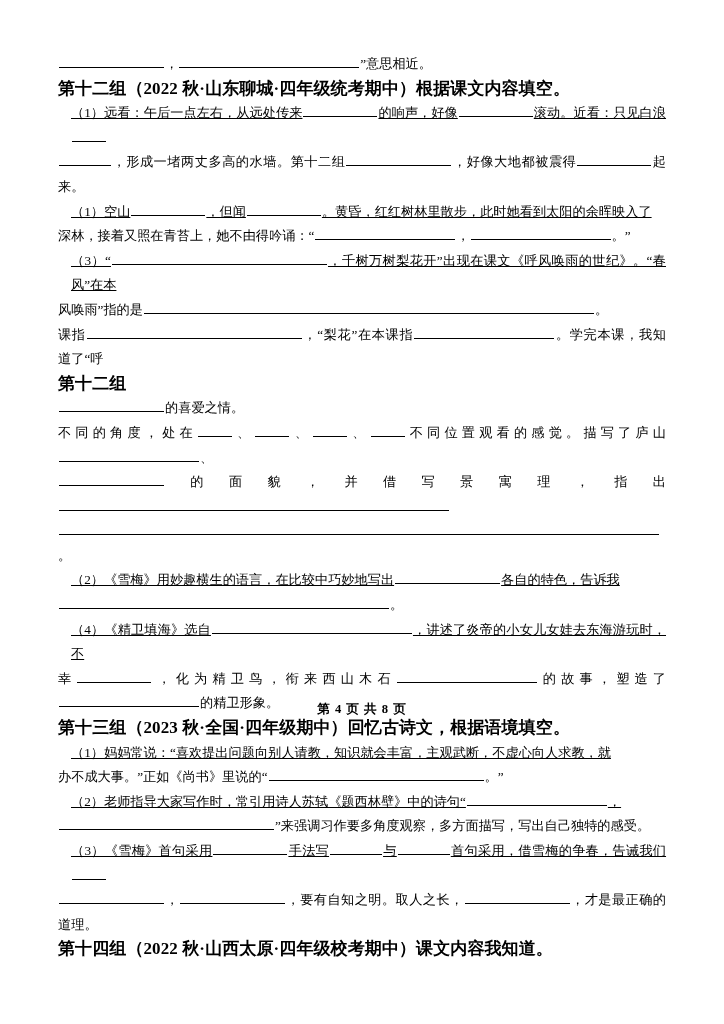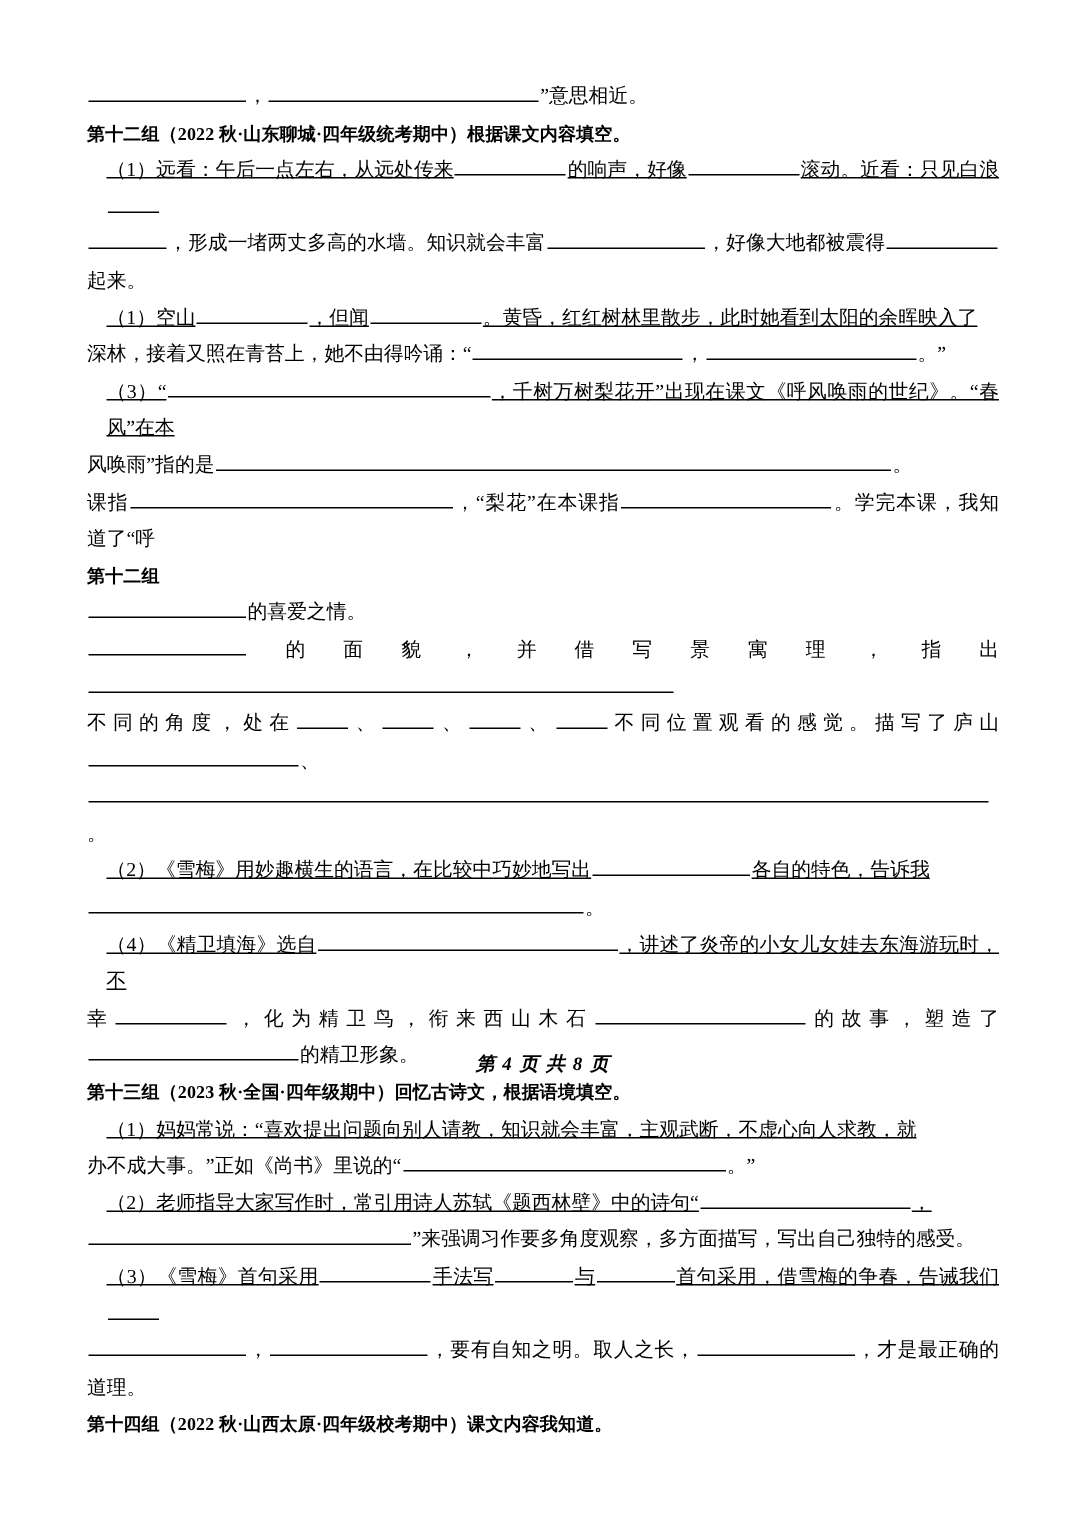--- a/index.html
+++ b/index.html
@@ -22,21 +22,21 @@
     padding: 52px 58px 0 58px;
   }
   .content {
     font-size: 13.2px;
     line-height: 24.6px;
     text-align: justify;
   }
   .group-head {
     font-weight: bold;
     margin-top: 2px;
-    font-size: 12px;
+    font-size: 17px;
     letter-spacing: 0.1px;
   }
   .group-head .title {
     font-weight: bold;
   }
   .para {
     margin: 0;
     text-indent: 0;
   }
   .indent {
@@ -65,50 +65,49 @@
   .footer {
     position: absolute;
     left: 0;
     right: 0;
     bottom: 26px;
     text-align: center;
     font-size: 12.6px;
     font-weight: bold;
     letter-spacing: 1px;
     font-family: "Liberation Serif", "DejaVu Serif", serif;
-    font-style: italic;
   }
 </style>
 </head>
 <body>
 
 <div class="page">
   <div class="content" id="content-root">
       <p class="para"><span class="blank b-l"></span><span>，</span><span class="blank b-xxl"></span><span>”意思相近。</span></p>
       <p class="para group-head"><span class="title">第十二组</span><span>（2022 秋·山东聊城·四年级统考期中）根据课文内容填空。</span></p>
       <div>
         <p class="para indent"><span>（1）远看：午后一点左右，从远处传来</span><span class="blank b-m"></span><span>的响声，好像</span><span class="blank b-m"></span><span>滚动。近看：只见白浪</span><span class="blank b-xs"></span></p>
-        <p class="para"><span class="blank b-s"></span><span>，形成一堵两丈多高的水墙。知识就会丰富</span><span class="blank b-l"></span><span>，好像大地都被震得</span><span class="blank b-m"></span><span>起来。</span></p>
+        <p class="para"><span class="blank b-s"></span><span>，形成一堵两丈多高的水墙。第十二组</span><span class="blank b-l"></span><span>，好像大地都被震得</span><span class="blank b-m"></span><span>起来。</span></p>
       </div>
       <div>
         <p class="para indent"><span>（1）空山</span><span class="blank b-m"></span><span>，但闻</span><span class="blank b-m"></span><span>。黄昏，红红树林里散步，此时她看到太阳的余晖映入了</span></p>
         <p class="para"><span>深林，接着又照在青苔上，她不由得吟诵：“</span><span class="blank b-xl"></span><span>，</span><span class="blank b-xl"></span><span>。”</span></p>
       </div>
       <div>
         <p class="para indent"><span>（3）“</span><span class="blank b-g12"></span><span>，千树万树梨花开”出现在课文《呼风唤雨的世纪》。“春风”在本</span></p>
         <p class="para"><span>风唤雨”指的是</span><span class="blank b-g15"></span><span>。</span></p>
         <p class="para"><span>课指</span><span class="blank b-g12"></span><span>，“梨花”在本课指</span><span class="blank b-xl"></span><span>。学完本课，我知道了“呼</span></p>
       </div>
       <p class="para group-head"><span class="title">第十二组</span><span></span></p>
       <div>
         <p class="para"><span class="blank b-l"></span><span>的喜爱之情。</span></p>
       </div>
       <div>
+        <p class="para"><span>不同的角度，处在</span><span class="blank b-xs"></span><span>、</span><span class="blank b-xs"></span><span>、</span><span class="blank b-xs"></span><span>、</span><span class="blank b-xs"></span><span>不同位置观看的感觉。描写了庐山</span><span class="blank b-xl"></span><span>、</span></p>
         <p class="para"><span class="blank b-l"></span><span>的面貌，并借写景寓理，指出</span><span class="blank b-g14"></span></p>
-        <p class="para"><span>不同的角度，处在</span><span class="blank b-xs"></span><span>、</span><span class="blank b-xs"></span><span>、</span><span class="blank b-xs"></span><span>、</span><span class="blank b-xs"></span><span>不同位置观看的感觉。描写了庐山</span><span class="blank b-xl"></span><span>、</span></p>
         <p class="para"><span class="blank b-g16"></span><span>。</span></p>
       </div>
       <div>
         <p class="para indent"><span>（2）《雪梅》用妙趣横生的语言，在比较中巧妙地写出</span><span class="blank b-l"></span><span>各自的特色，告诉我</span></p>
         <p class="para"><span class="blank b-g13"></span><span>。</span></p>
       </div>
       <div>
         <p class="para indent"><span>（4）《精卫填海》选自</span><span class="blank b-g7"></span><span>，讲述了炎帝的小女儿女娃去东海游玩时，不</span></p>
         <p class="para"><span>幸</span><span class="blank b-m"></span><span>，化为精卫鸟，衔来西山木石</span><span class="blank b-xl"></span><span>的故事，塑造了</span><span class="blank b-xl"></span><span>的精卫形象。</span></p>
       </div>

